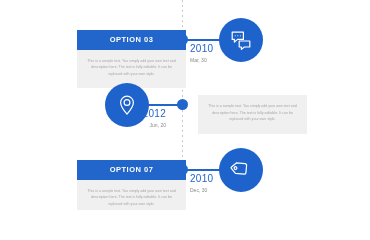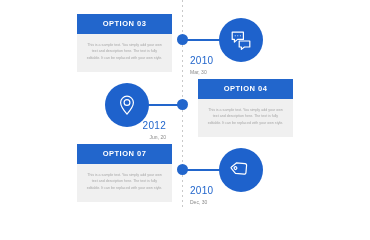--- a/index.html
+++ b/index.html
@@ -64,22 +64,23 @@
     align-items: center;
     justify-content: center;
   }
   .icon-circle svg {
     display: block;
   }
 
   
   .card {
     position: absolute;
-    width: 95px;
+    width: 109px;
     z-index: 3;
+    margin-top: 16px;
   }
   .card-header {
     background: #2266cc;
     color: #ffffff;
     font-size: 7.5px;
     font-weight: bold;
     letter-spacing: 0.5px;
     text-align: center;
     padding: 6px 0 6px 0;
     line-height: 1;
@@ -91,21 +92,20 @@
     line-height: 1.85;
     text-align: center;
     padding: 8px 8px 11px 8px;
   }
 
   
   .date-block {
     position: absolute;
     z-index: 6;
     line-height: 1;
-    margin-top: 12px;
   }
   .date-year {
     color: #2266cc;
     font-size: 10px;
     font-weight: normal;
     letter-spacing: 0.3px;
     white-space: nowrap;
   }
   .date-day {
     color: #8a8a8a;
@@ -158,21 +158,20 @@
         <circle cx="12" cy="9.5" r="2.9"></circle>
       </svg>
     </span>
   </div>
 
   <div class="connector" style="left:147px; top:104px; width:38px;"></div>
 
   <div class="node-dot" style="top:99px;"></div>
 
   <div class="card" style="left:198px; top:79px;">
-    <div class="card-header">OPTION 04</div>
     <div class="card-body">This is a sample text. You simply add your own text and description here. The text is fully editable. It can be replaced with your own style.</div>
   </div>
 
   <div class="date-block date-left" style="left:116px; top:109px; width:50px;">
     <div class="date-year">2012</div>
     <div class="date-day">Jun, 20</div>
   </div>
 
   <div class="card" style="left:77px; top:144px;">
     <div class="card-header">OPTION 07</div>

